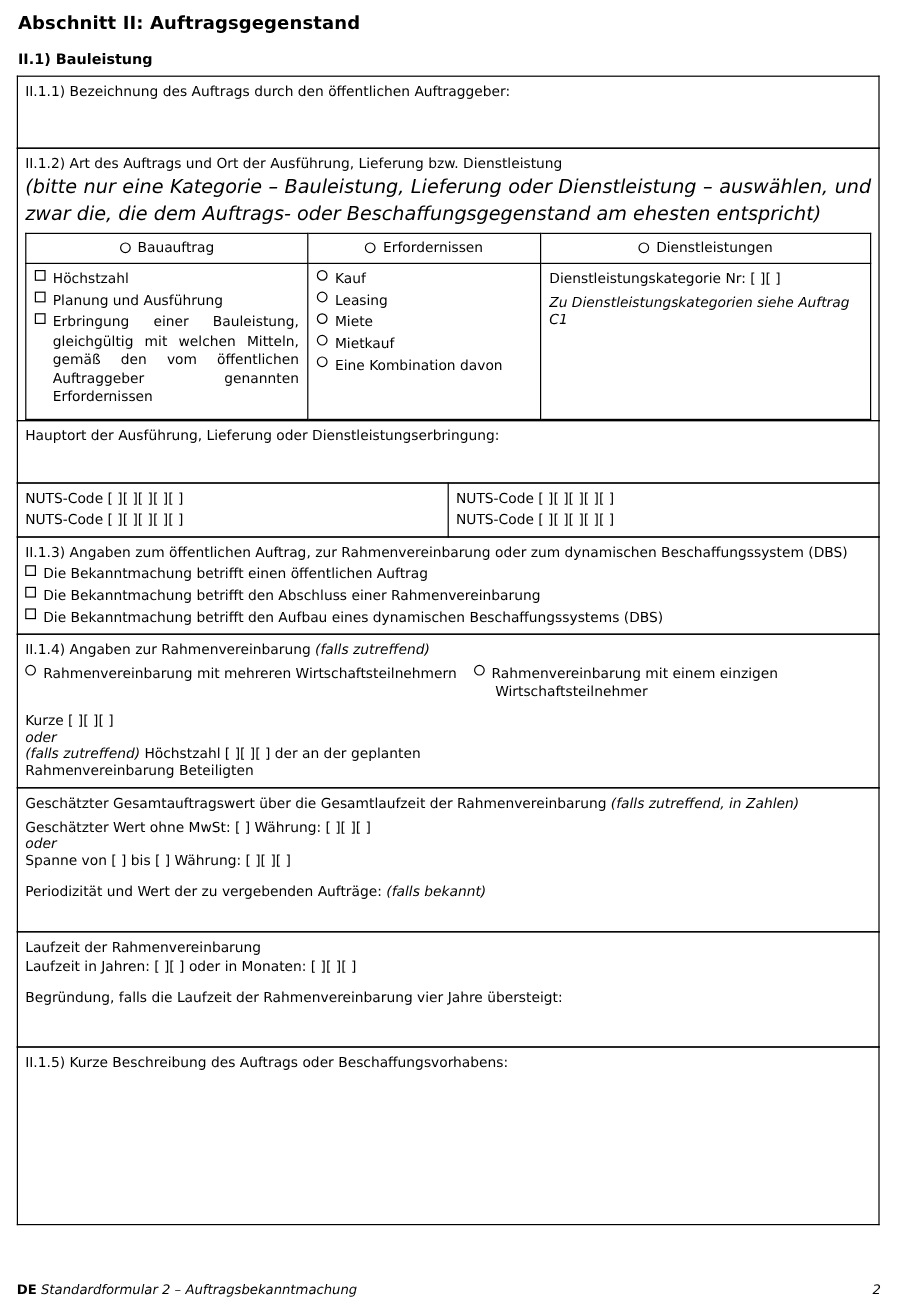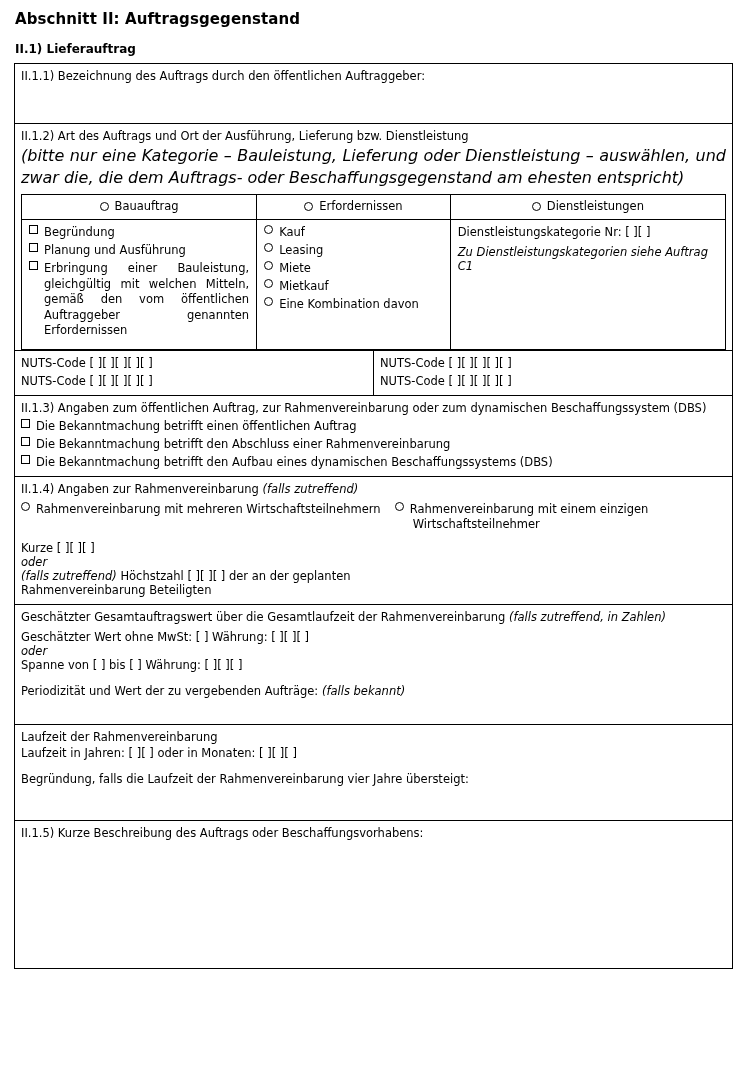--- a/index.html
+++ b/index.html
@@ -136,21 +136,21 @@
 </style>
 </head>
 <body>
 
 <div class="page">
 
   <div class="section-title">Abschnitt II: Auftragsgegenstand</div>
 
   <div class="subsection-title">
     <span class="num">II.1)</span>
-    <span>Lieferauftrag</span>
+    <span>Bauleistung</span>
   </div>
 
   <table class="outer">
     <tbody>
         <tr>
       <td class="box" style="height:60px;">
         <div class="hdr">II.1.1) Bezeichnung des Auftrags durch den öffentlichen Auftraggeber:</div>
       </td>
     </tr>
   </tbody>
@@ -182,21 +182,21 @@
               <span class="hcenter">
                       <span class="rb"></span>
                       <span>Dienstleistungen</span>
                     </span>
             </td>
           </tr>
           <tr>
             <td style="height:104px;">
               <div class="opt">
                 <span class="cb"></span>
-                <span class="lbl">Begründung</span>
+                <span class="lbl">Höchstzahl</span>
               </div>
               <div class="opt">
                 <span class="cb"></span>
                 <span class="lbl">Planung und Ausführung</span>
               </div>
               <div class="opt">
                 <span class="cb"></span>
                 <span class="lbl justify" style="text-align:justify;">Erbringung einer Bauleistung, gleichgültig mit welchen Mitteln, gemäß den vom öffentlichen Auftraggeber genannten Erfordernissen</span>
               </div>
             </td>
@@ -227,20 +227,29 @@
               <div class="ital">Zu Dienstleistungskategorien siehe Auftrag C1</div>
             </td>
           </tr>
         </tbody>
             </table>
       </td>
     </tr>
   </tbody>
     </table>
 
+  <table class="outer" style="margin-top:-1px;">
+    <tbody>
+        <tr>
+      <td class="box" style="height:52px;">
+        <div>Hauptort der Ausführung, Lieferung oder Dienstleistungserbringung:</div>
+      </td>
+    </tr>
+  </tbody>
+    </table>
 
   <table class="outer" style="margin-top:-1px;">
     <tbody>
         <tr class="nuts-row">
       <td class="box" style="width:50%;">
         <div class="nuts-line">NUTS-Code [   ][   ][   ][   ][   ]</div>
         <div class="nuts-line">NUTS-Code [   ][   ][   ][   ][   ]</div>
       </td>
       <td class="box" style="width:50%;">
         <div class="nuts-line">NUTS-Code [   ][   ][   ][   ][   ]</div>
@@ -348,14 +357,21 @@
   <table class="outer" style="margin-top:-1px;">
     <tbody>
         <tr>
       <td class="box" style="height:148px;">
         <div class="hdr">II.1.5) Kurze Beschreibung des Auftrags oder Beschaffungsvorhabens:</div>
       </td>
     </tr>
   </tbody>
     </table>
 
+  <div class="footer">
+    <div class="left">
+      <span class="de">DE</span>
+      <span class="rest">Standardformular  2 – Auftragsbekanntmachung</span>
+    </div>
+    <div class="right">2</div>
+  </div>
 
 </div>
 
 </body></html>

